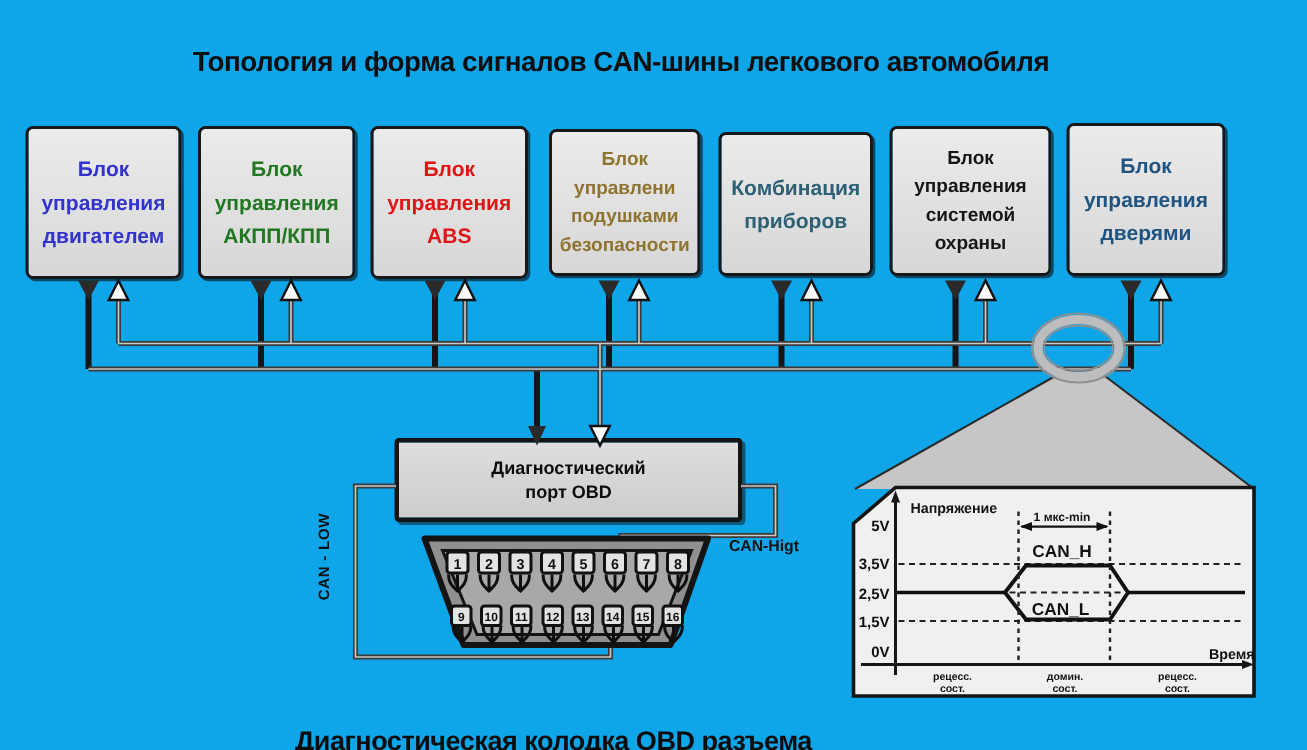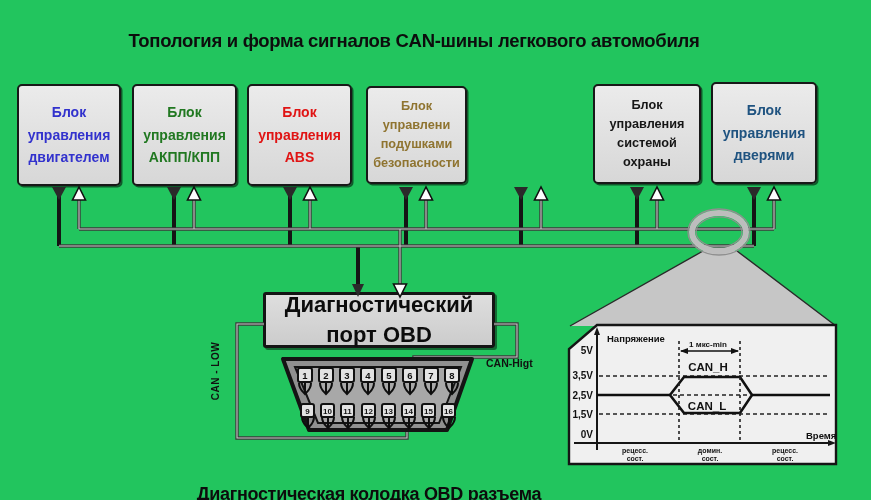--- a/index.html
+++ b/index.html
@@ -1,28 +1,28 @@
 <!DOCTYPE html>
 <html><head>
 <meta charset="utf-8">
 <style>
   html,body{margin:0;padding:0;background:#fff;}
-  #stage{position:relative;width:871px;height:500px;background:#22c55e;overflow:hidden;
+  #stage{position:relative;width:871px;height:500px;background:#0ea5e9;overflow:hidden;
          font-family:"Liberation Sans",sans-serif;}
   .title{position:absolute;left:0;top:30px;width:828px;text-align:center;
          font-weight:bold;font-size:18.5px;letter-spacing:-.3px;color:#0d0d0d;}
   .ecu{position:absolute;box-sizing:border-box;border:2px solid #181818;border-radius:5px;
        background:linear-gradient(#ebebeb,#d7d7d7);box-shadow:1.5px 1.5px 0 rgba(0,0,0,.55);
        display:flex;align-items:center;justify-content:center;text-align:center;
        font-weight:bold;font-size:14px;line-height:1.6;white-space:pre-line;}
   .ecu.small{font-size:12.7px;line-height:1.5;}
   .obd{position:absolute;left:263px;top:292px;width:232px;height:56px;box-sizing:border-box;
        border:3px solid #141414;border-radius:3px;background:linear-gradient(#dedede,#cccccc);
        box-shadow:2px 2px 0 rgba(0,0,0,.45);display:flex;align-items:center;justify-content:center;
-       text-align:center;font-weight:bold;font-size:22px;line-height:1.35;color:#0c0c0c;white-space:pre-line;}
+       text-align:center;font-weight:bold;font-size:12px;line-height:1.35;color:#0c0c0c;white-space:pre-line;}
   .caption{position:absolute;left:168px;top:447px;width:402px;text-align:center;
            font-weight:bold;font-size:18px;letter-spacing:-.3px;color:#0c0c0c;margin-top:37px;}
   svg{position:absolute;left:0;top:0;pointer-events:none;}
   svg text{font-family:"Liberation Sans",sans-serif;fill:#111;}
 </style>
 </head>
 <body>
 
 <div id="stage">
 
@@ -41,20 +41,24 @@
   <div class="ecu" style="left:247px;top:84px;width:105px;height:102px">
     <span style="color: rgb(224, 20, 20);">Блок
 управления
 ABS</span>
   </div>
   <div class="ecu small" style="left:366px;top:86px;width:101px;height:98px">
     <span style="color: rgb(143, 116, 48);">Блок
 управлени
 подушками
 безопасности</span>
+  </div>
+  <div class="ecu" style="left:479px;top:88px;width:103px;height:96px">
+    <span style="color: rgb(45, 96, 117);">Комбинация
+приборов</span>
   </div>
   <div class="ecu small" style="left:593px;top:84px;width:108px;height:100px">
     <span style="color: rgb(22, 22, 22);">Блок
 управления
 системой
 охраны</span>
   </div>
   <div class="ecu" style="left:711px;top:82px;width:106px;height:102px">
     <span style="color: rgb(31, 83, 128);">Блок
 управления

